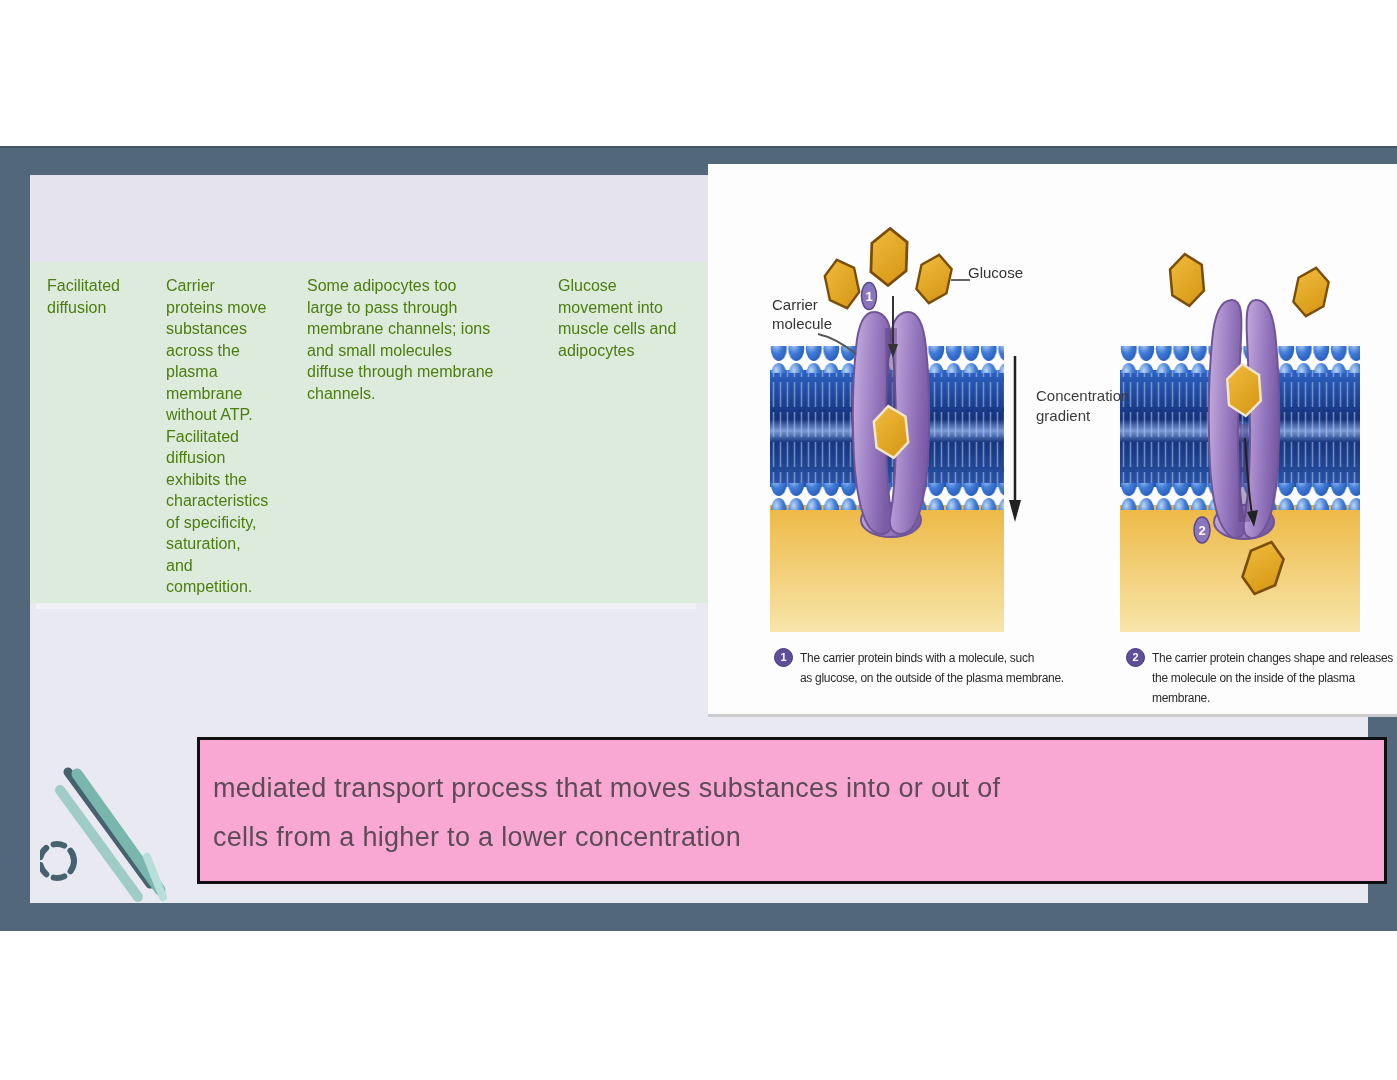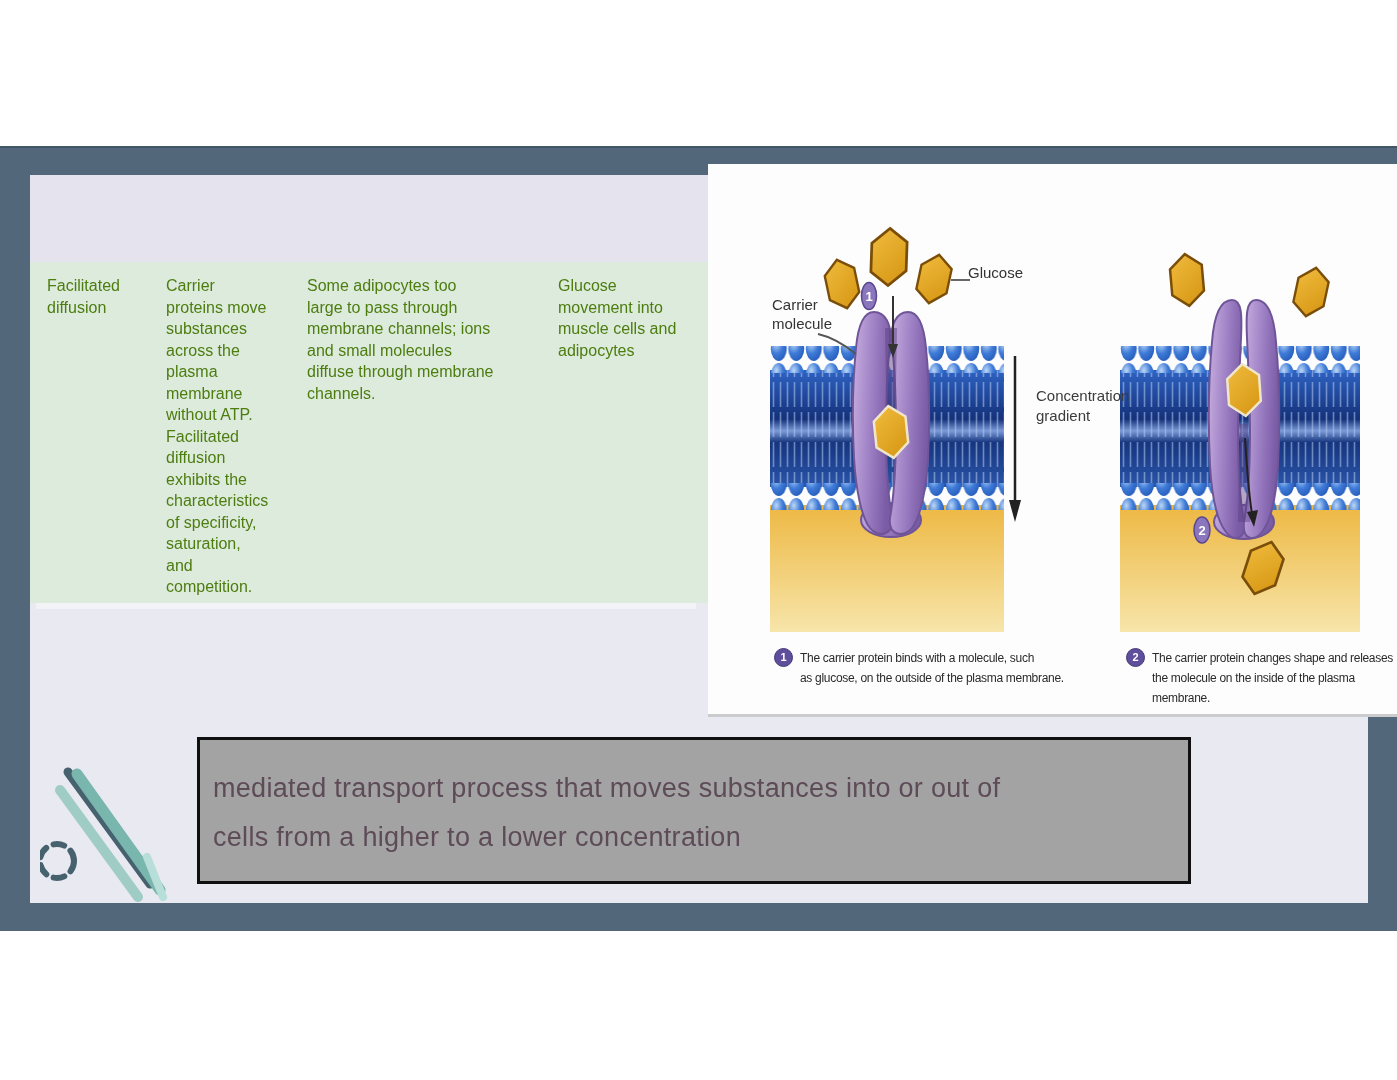--- a/index.html
+++ b/index.html
@@ -27,22 +27,22 @@
   .lab-glucose{left:260px;top:99px;}
   .lab-carrier{left:64px;top:131px;}
   .lab-grad{left:328px;top:222px;line-height:20px;color:#3c3c3c;}
   .caption{position:absolute;top:484px;display:flex;gap:7px;align-items:flex-start;}
   .cap1{left:66px;} .cap2{left:418px;}
   .cbadge{flex:0 0 auto;width:17px;height:17px;border-radius:50%;background:#5e4e9c;border:1px solid #463878;
           color:#fff;font-size:11px;font-weight:bold;text-align:center;line-height:17px;}
   .ctext{font-size:12px;letter-spacing:-0.3px;line-height:20px;color:#2a2a2a;}
 
   
-  .defbox{position:absolute;left:197px;top:737px;width:994px;height:147px;box-sizing:border-box;
-          background:#a3a3a3;border:3px solid #101010;z-index:4;}
+  .defbox{position:absolute;left:197px;top:737px;width:1190px;height:147px;box-sizing:border-box;
+          background:#f9a8d4;border:3px solid #101010;z-index:4;}
   .deftext{padding:24px 0 0 13px;font-size:27px;line-height:49px;letter-spacing:.3px;color:#5d4b57;}
 
   
   .decor{position:absolute;left:40px;top:757px;z-index:4;}
 
   svg text{font-family:"Liberation Sans",sans-serif;}
 </style>
 </head>
 <body>
 

